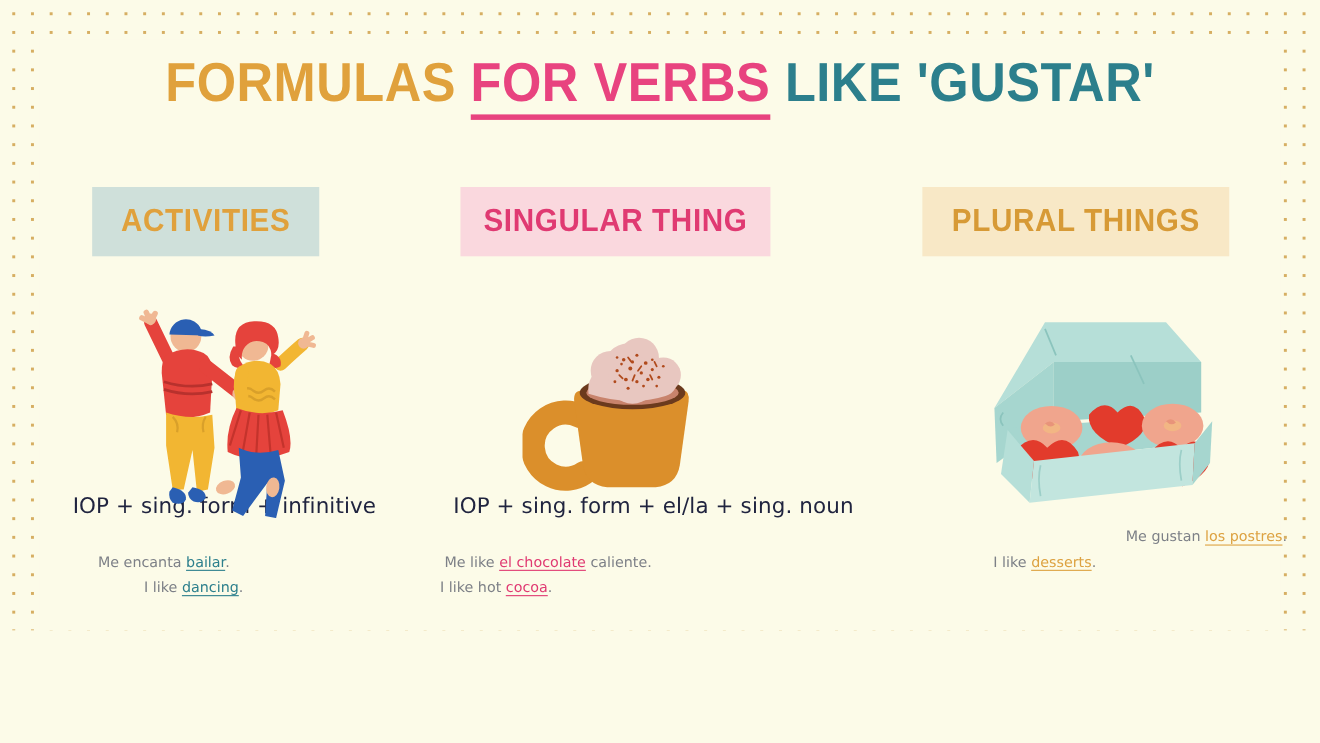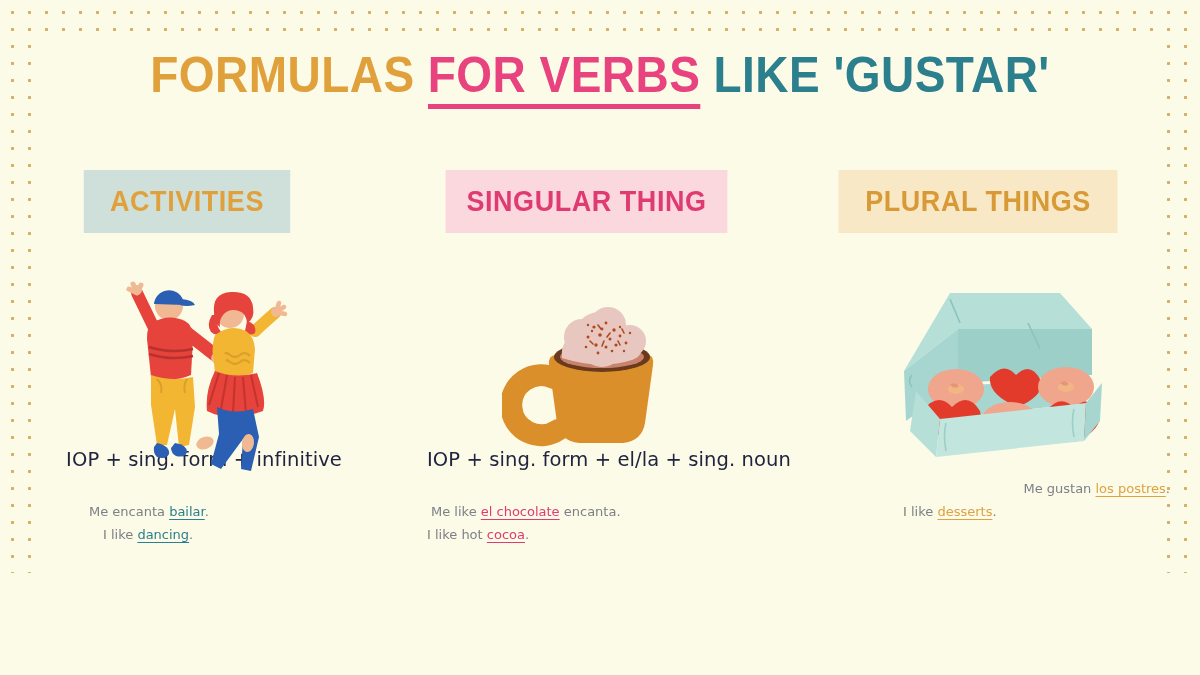--- a/index.html
+++ b/index.html
@@ -69,21 +69,21 @@
   }
   #title .seg-3 { color: #2c7f8c; }
 
   
   .column {
     position: absolute;
     top: 170px;
     width: 360px;
   }
   #col-1 { left: 27px; }
-  #col-2 { left: 427px; }
+  #col-2 { left: 400px; }
   #col-3 { left: 810px; }
 
   .badge {
     height: 63px;
     display: flex;
     align-items: center;
     justify-content: center;
     font-family: "Liberation Sans", sans-serif;
     font-weight: bold;
     font-size: 29px;
@@ -121,34 +121,34 @@
 
   .formula {
     text-align: center;
     font-family: "DejaVu Sans", sans-serif;
     font-size: 19.5px;
     color: #20243f;
     letter-spacing: 0.1px;
     white-space: nowrap;
   }
   #col-1 .formula { margin-left: -6px; }
-  #col-2 .formula { margin-left: 0px; }
+  #col-2 .formula { margin-left: 12px; }
   #col-3 .formula { margin-left: 13px; }
 
   .examples {
     margin-top: 30px;
     font-family: "DejaVu Sans", sans-serif;
     font-size: 13px;
     color: #7d8087;
     line-height: 1.75;
     white-space: nowrap;
   }
   .ex-line { display: block; }
   #col-1 .ex-es { text-align: left;  margin-left: 62px; }
-  #col-1 .ex-en { text-align: left;  margin-left: 76px; }
+  #col-1 .ex-en { text-align: left;  margin-left: 104px; }
   #col-2 .ex-es { text-align: left;  margin-left: 4px; }
   #col-2 .ex-en { text-align: left;  }
   #col-3 .ex-es { text-align: right;  margin-left: 52px; }
   #col-3 .ex-en { text-align: left;  margin-left: 93px; }
 
   .hl {
     text-decoration: underline;
     text-underline-offset: 3px;
   }
   .hl-teal   { color: #2c7f8c; }
@@ -287,21 +287,21 @@
               <path d="M88,58 l3,3"></path>
             <path d="M102,58 l-2,5"></path>
               <path d="M120,46 l2,4"></path>
           </g>
         </svg>
       </div>
 
       <div class="formula">IOP + sing. form + el/la + sing. noun</div>
 
       <div class="examples">
-        <span class="ex-line ex-es"><span>Me like </span><span class="hl hl-pink">el chocolate</span><span> encanta.</span></span>
+        <span class="ex-line ex-es"><span>Me like </span><span class="hl hl-pink">el chocolate</span><span> caliente.</span></span>
         <span class="ex-line ex-en"><span>I like hot </span><span class="hl hl-pink">cocoa</span><span>.</span></span>
       </div>
     </div>
 
     <div class="column" id="col-3">
 
       <div class="badge">
         <span>PLURAL THINGS</span>
       </div>
 

